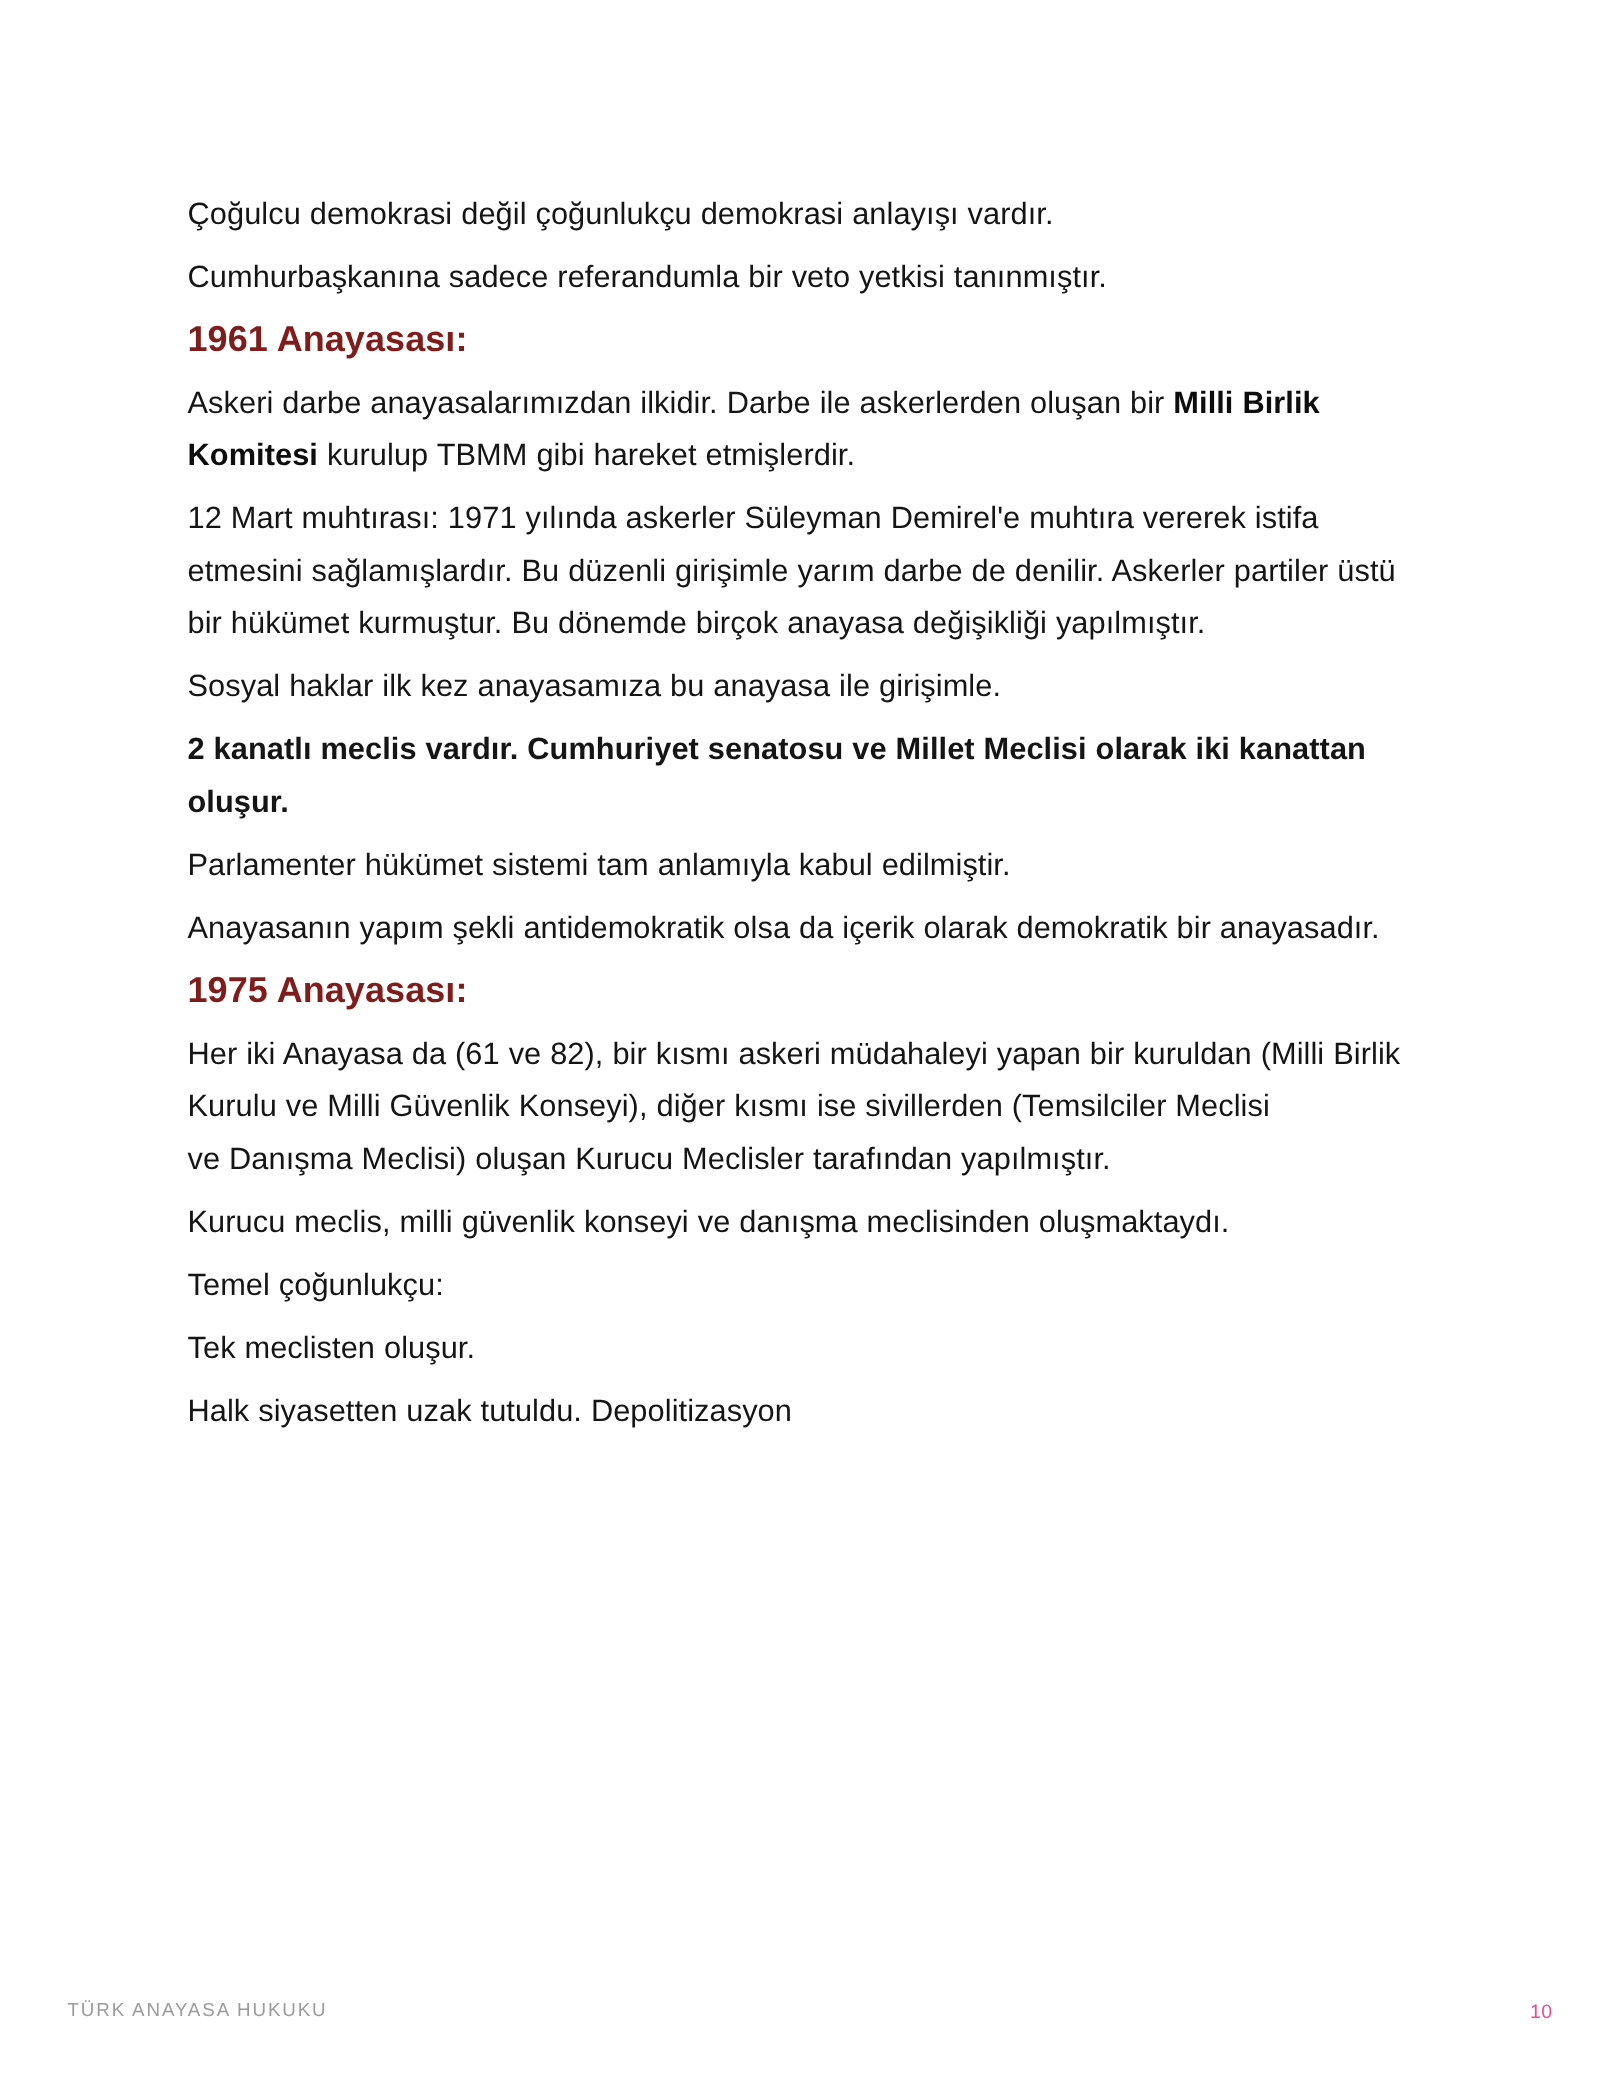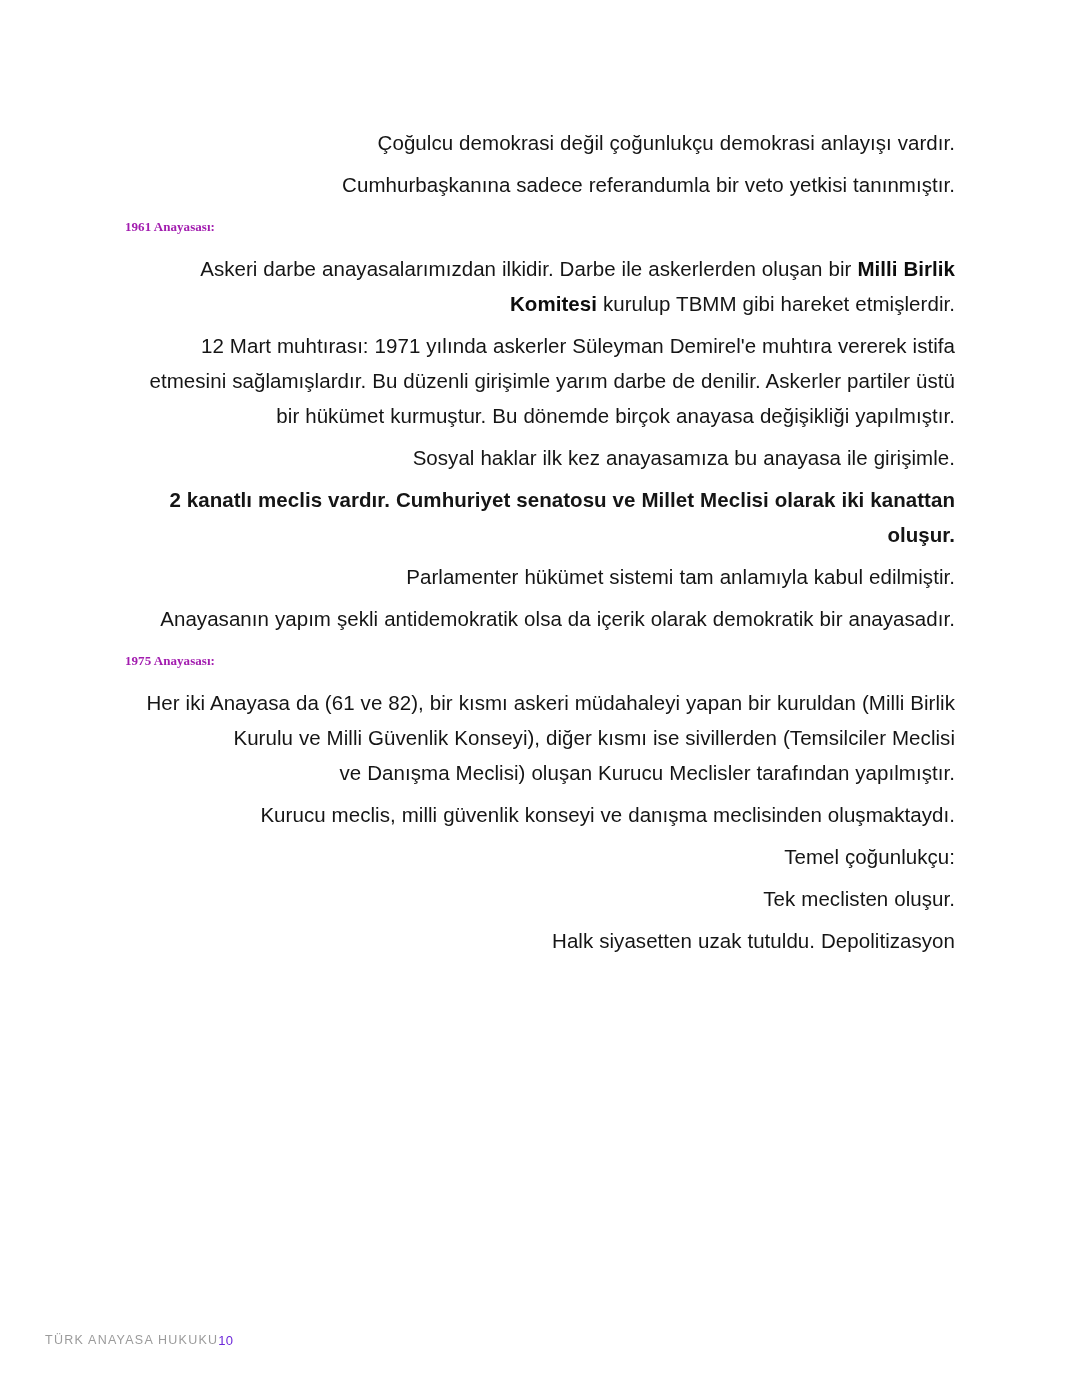--- a/index.html
+++ b/index.html
@@ -23,59 +23,58 @@
     top: 125px;
     width: 830px;
   }
   .para {
     font-size: 20.5px;
     line-height: 35px;
     color: #151515;
     margin: 0 0 7px 0;
     letter-spacing: 0.05px;
     word-spacing: 0.2px;
-    text-align: right;
+    text-align: left;
   }
   .para.bold,
   .heading {
     font-weight: 700;
   }
   .heading {
-    font-size: 13px;
+    font-size: 24px;
     line-height: 35px;
-    color: #a21caf;
+    color: #7f1d1d;
     margin: 0 0 7px 0;
     letter-spacing: 0.05px;
-    font-family: Liberation Serif, serif;
   }
   .para b {
     font-weight: 700;
     color: #0d0d0d;
   }
   .footer {
     position: absolute;
     left: 45px;
     right: 45px;
     top: 1328px;
     height: 24px;
     display: flex;
     align-items: center;
-    justify-content: flex-start;
+    justify-content: space-between;
   }
   .footer-title {
     font-size: 12.5px;
     letter-spacing: 1.25px;
     color: #9b9b9b;
     text-transform: uppercase;
     line-height: 1;
     white-space: nowrap;
   }
   .footer-page {
     font-size: 13px;
-    color: #6d28d9;
+    color: #ec4899;
     line-height: 1;
     letter-spacing: 0.3px;
   }
 </style>
 </head>
 <body>
 
 <div class="page">
 
   <div class="content">

